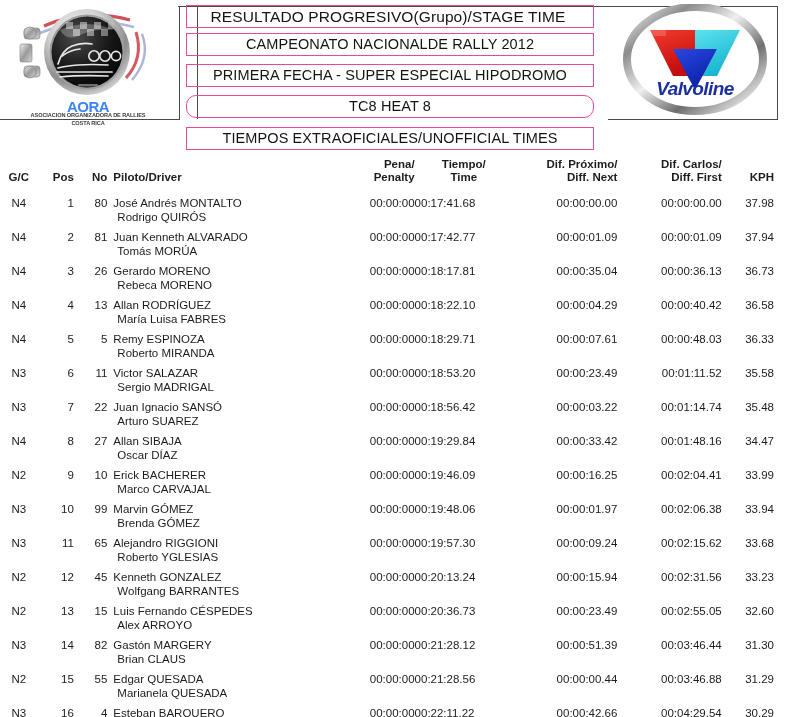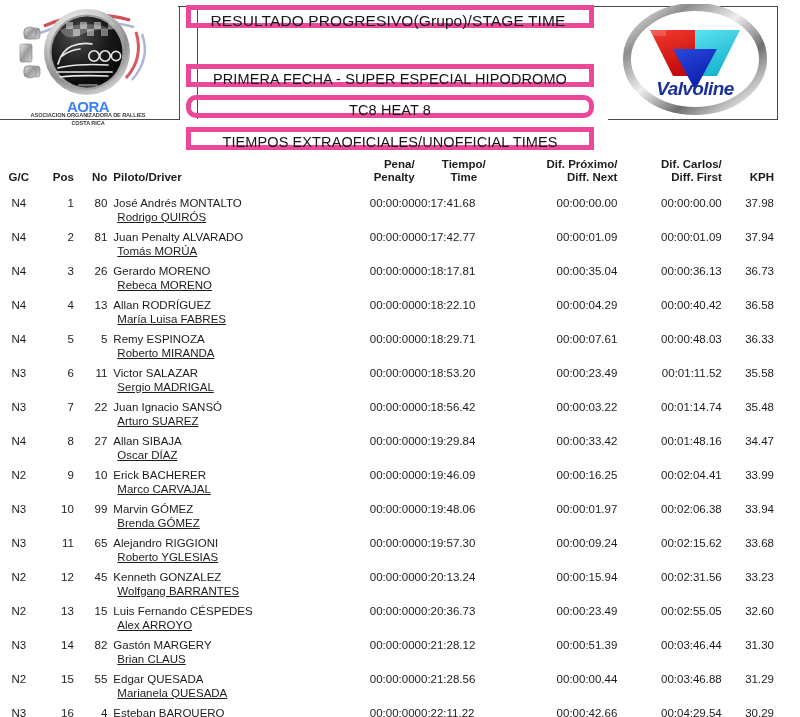--- a/index.html
+++ b/index.html
@@ -58,21 +58,21 @@
   .frame-inner-v {
     position: absolute;
     left: 197px; top: 6px;
     width: 0; height: 113px;
     border-left: 1px solid #4a4a4a;
   }
 
   .title-box {
     position: absolute;
     box-sizing: border-box;
-    border: 5px solid #ec4899;
+    border: 1px solid #ec4899;
     background: transparent;
     text-align: center;
     white-space: nowrap;
     font-size: 14.5px;
     letter-spacing: 0.1px;
     color: #141414;
   }
   .title-box span { display: inline-block; }
 
   #title-main {
@@ -192,21 +192,21 @@
   .c-next  { width: 110px; text-align: right; }
   .c-first { width: 110px; text-align: right; }
   .c-kph   { width: 58px; text-align: right; padding-right: 26px; }
 
   thead th { padding-bottom: 6px; }
   thead .hd2 { display: block; }
   .hdr-left { text-align: left; }
 
   tbody tr.data-row td { padding-top: 7px; }
   .name-line { display: block; line-height: 13.5px; white-space: nowrap; }
-  .name-2 { padding-left: 4px; text-decoration: underline; }
+  .name-2 { padding-left: 4px; }
   .num-clip {
     display: inline-block;
     white-space: nowrap;
     overflow: hidden;
   }
   .pen-val { width: 47px; }
   .t-val   { width: 72px; }
   .d-val   { width: 82px; }
 </style>
 </head>
@@ -288,20 +288,23 @@
 
   <div class="frame-top"></div>
   <div class="frame-right"></div>
   <div class="frame-bottom"></div>
   <div class="frame-left-v"></div>
   <div class="frame-left-h"></div>
   <div class="frame-inner-v"></div>
 
   <div class="title-box" id="title-main">
     <span>RESULTADO PROGRESIVO(Grupo)/STAGE TIME</span>
+  </div>
+  <div class="title-box" id="title-l2">
+    <span>CAMPEONATO NACIONALDE RALLY 2012</span>
   </div>
   <div class="title-box" id="title-l3">
     <span>PRIMERA FECHA - SUPER ESPECIAL HIPODROMO</span>
   </div>
   <div class="title-box" id="title-l4">
     <span>TC8 HEAT 8</span>
   </div>
   <div class="title-box" id="title-l5">
     <span>TIEMPOS EXTRAOFICIALES/UNOFFICIAL TIMES</span>
   </div>
@@ -392,21 +395,21 @@
           <td class="c-time"><span class="num-clip t-val">00:17:41.68</span></td>
           <td class="c-next"><span class="num-clip d-val">00:00:00.00</span></td>
           <td class="c-first"><span class="num-clip d-val">00:00:00.00</span></td>
           <td class="c-kph"><span>37.98</span></td>
         </tr>
         <tr class="data-row">
           <td class="c-gc"><span>N4</span></td>
           <td class="c-pos"><span>2</span></td>
           <td class="c-no"><span>81</span></td>
           <td class="c-driver">
-            <span class="name-line">Juan Penalty ALVARADO</span>
+            <span class="name-line">Juan Kenneth ALVARADO</span>
             <span class="name-line name-2">Tomás MORÚA</span>
           </td>
           <td class="c-pen"><span class="num-clip pen-val">00:00:00</span></td>
           <td class="c-time"><span class="num-clip t-val">00:17:42.77</span></td>
           <td class="c-next"><span class="num-clip d-val">00:00:01.09</span></td>
           <td class="c-first"><span class="num-clip d-val">00:00:01.09</span></td>
           <td class="c-kph"><span>37.94</span></td>
         </tr>
         <tr class="data-row">
           <td class="c-gc"><span>N4</span></td>

